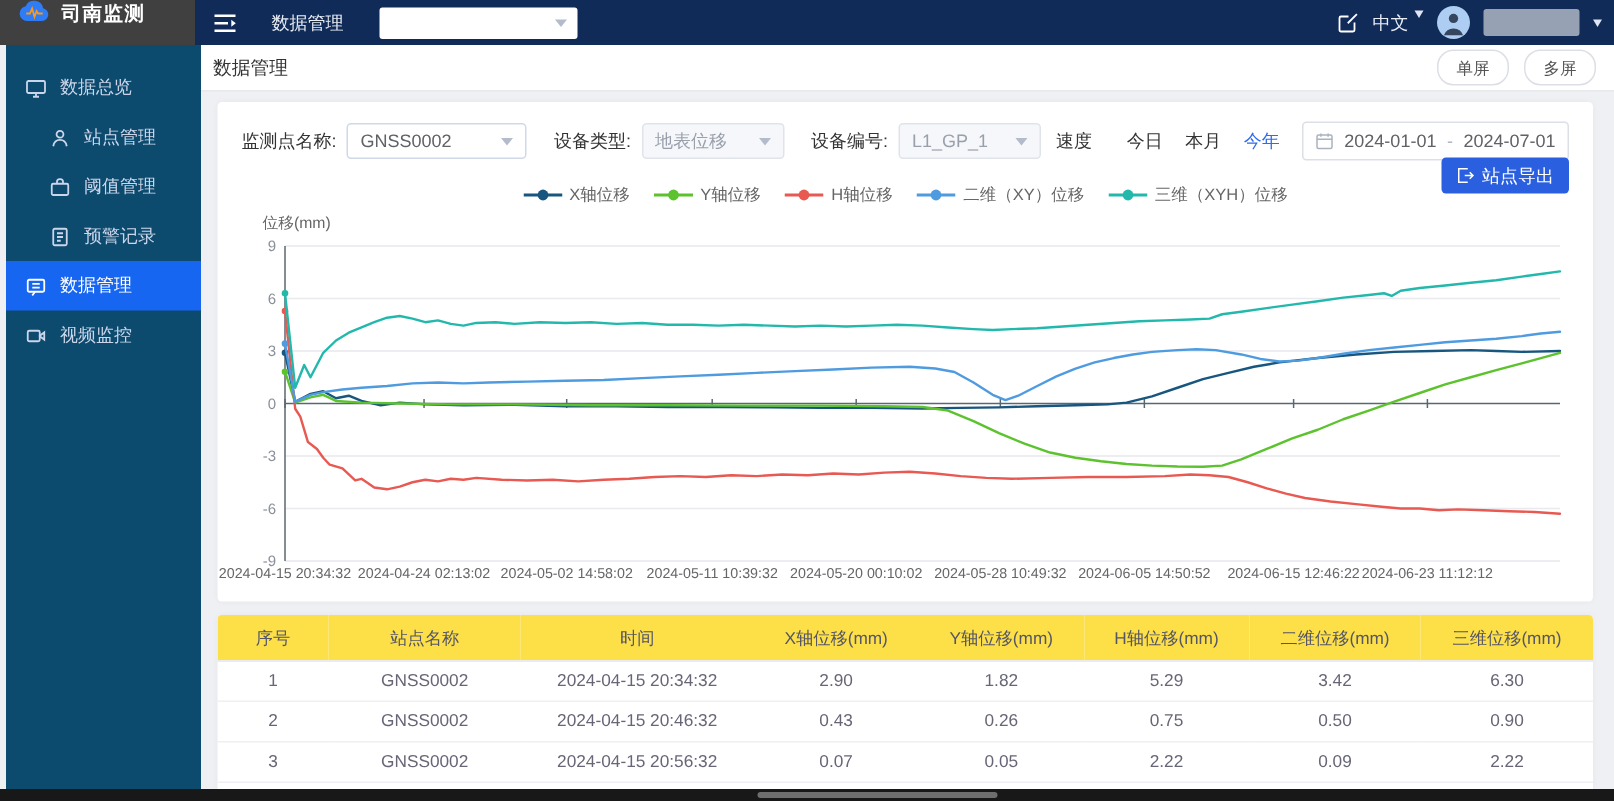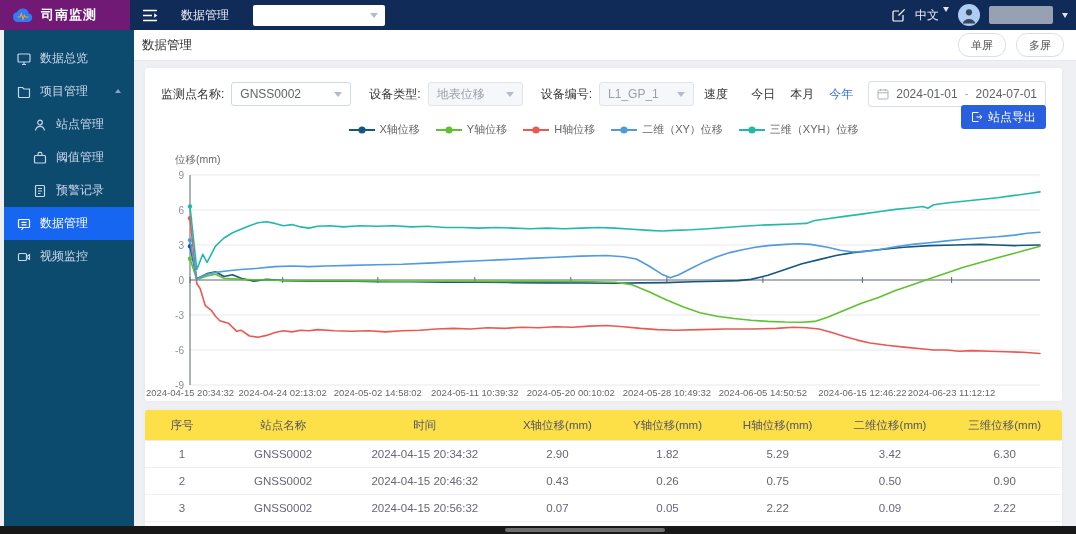--- a/index.html
+++ b/index.html
@@ -4,22 +4,22 @@
 <style>
   html,body{margin:0;padding:0;}
   body{
     width:1076px;height:534px;position:relative;overflow:hidden;
     background:#eef0f3;font-family:"Liberation Sans","DejaVu Sans",sans-serif;
     -webkit-font-smoothing:antialiased;
   }
   
   .topbar{position:absolute;top:0;left:0;right:0;height:30px;background:#112b58;
     display:flex;align-items:center;z-index:6;}
-  .brand{width:130px;box-sizing:border-box;display:flex;align-items:center;gap:7px;
-    padding-left:12px;background:#701a75;height:100%;}
+  .brand{width:130px;box-sizing:border-box;display:flex;gap:7px;
+    padding-left:12px;background:#404040;height:100%;}
   .brand-name{color:#fff;font-size:13px;font-weight:bold;letter-spacing:1px;}
   .tb-left{display:flex;align-items:center;}
   .tb-burger{margin-left:12px;display:flex;align-items:center;cursor:pointer;}
   .tb-title{color:#e8edf5;font-size:12px;margin-left:22px;}
   .tb-select{margin-left:24px;width:118px;height:21px;background:#fff;border-radius:2px;
     display:flex;align-items:center;justify-content:flex-end;padding:0 7px;cursor:pointer;}
   .tb-right{margin-left:auto;display:flex;align-items:center;gap:9px;padding-right:8px;
     color:#e8edf5;font-size:12px;}
   .caret-d{width:0;height:0;border-left:4px solid transparent;border-right:4px solid transparent;
     border-top:5px solid #b4bccc;}
@@ -62,21 +62,21 @@
   .quick .yr{color:#2f6bf0;cursor:pointer;}
   .quick span{cursor:pointer;}
   .datebox{display:inline-flex;align-items:center;height:24px;border:1px solid #dcdfe6;
     border-radius:3px;background:#fff;padding:0 8px;color:#606266;font-size:12px;gap:7px;cursor:pointer;}
   .export-btn{position:absolute;top:37px;right:16px;height:24px;background:#2a5fe0;color:#fff;
     border:none;border-radius:3px;font-size:12px;display:inline-flex;align-items:center;gap:5px;
     padding:0 10px;cursor:pointer;font-family:inherit;}
   
   .legend{display:flex;justify-content:center;align-items:center;gap:16px;margin-top:15px;}
   .lg{display:inline-flex;align-items:center;gap:5px;font-size:11px;color:#666;cursor:pointer;}
-  .chart-wrap{margin:13px 12px 0 12px;}
+  .chart-wrap{margin:2px 12px 0 12px;}
   .chart-wrap svg{overflow:visible;display:block;}
   .tick{font-size:10px;fill:#8a8f99;font-family:"Liberation Sans",sans-serif;}
   .xtick{font-size:9.5px;fill:#666;font-family:"Liberation Sans",sans-serif;}
   .axis-name{font-size:10.5px;fill:#666;font-family:"Liberation Sans",sans-serif;}
   
   table{width:100%;border-collapse:collapse;font-size:11.5px;table-layout:fixed;}
   thead th{background:#fde047;color:#556;font-weight:normal;height:28px;
     border-bottom:1px solid #e8ebf0;}
   tbody td{color:#667;text-align:center;height:24px;border-bottom:1px solid #eef0f4;}
   
@@ -134,29 +134,20 @@
 <div class="sidebar">
   <div class="side-menu">
       <div class="side-item">
         <span class="ic">
           <svg width="14" height="14" viewBox="0 0 14 14" fill="none" stroke="currentColor" stroke-width="1.2">
             <rect x="1" y="2" width="12" height="8" rx="1"></rect>
             <path d="M5 12.5h4M7 10v2.5"></path>
           </svg>
         </span>
         <span class="lbl">数据总览</span>
-      </div>
-      <div class="side-item">
-        <span class="ic">
-          <svg width="14" height="14" viewBox="0 0 14 14" fill="none" stroke="currentColor" stroke-width="1.2">
-            <path d="M1.5 2.5h4L7 4h5.5v7.5a1 1 0 0 1-1 1h-9a1 1 0 0 1-1-1z"></path>
-          </svg>
-        </span>
-        <span class="lbl">项目管理</span>
-        <span class="chev-up"></span>
       </div>
       <div class="side-item lvl2">
         <span class="ic">
           <svg width="14" height="14" viewBox="0 0 14 14" fill="none" stroke="currentColor" stroke-width="1.2">
             <circle cx="7" cy="4.5" r="2.3"></circle>
             <path d="M2.5 12.5c.5-3 2.4-4.2 4.5-4.2s4 1.2 4.5 4.2"></path>
           </svg>
         </span>
         <span class="lbl">站点管理</span>
       </div>

